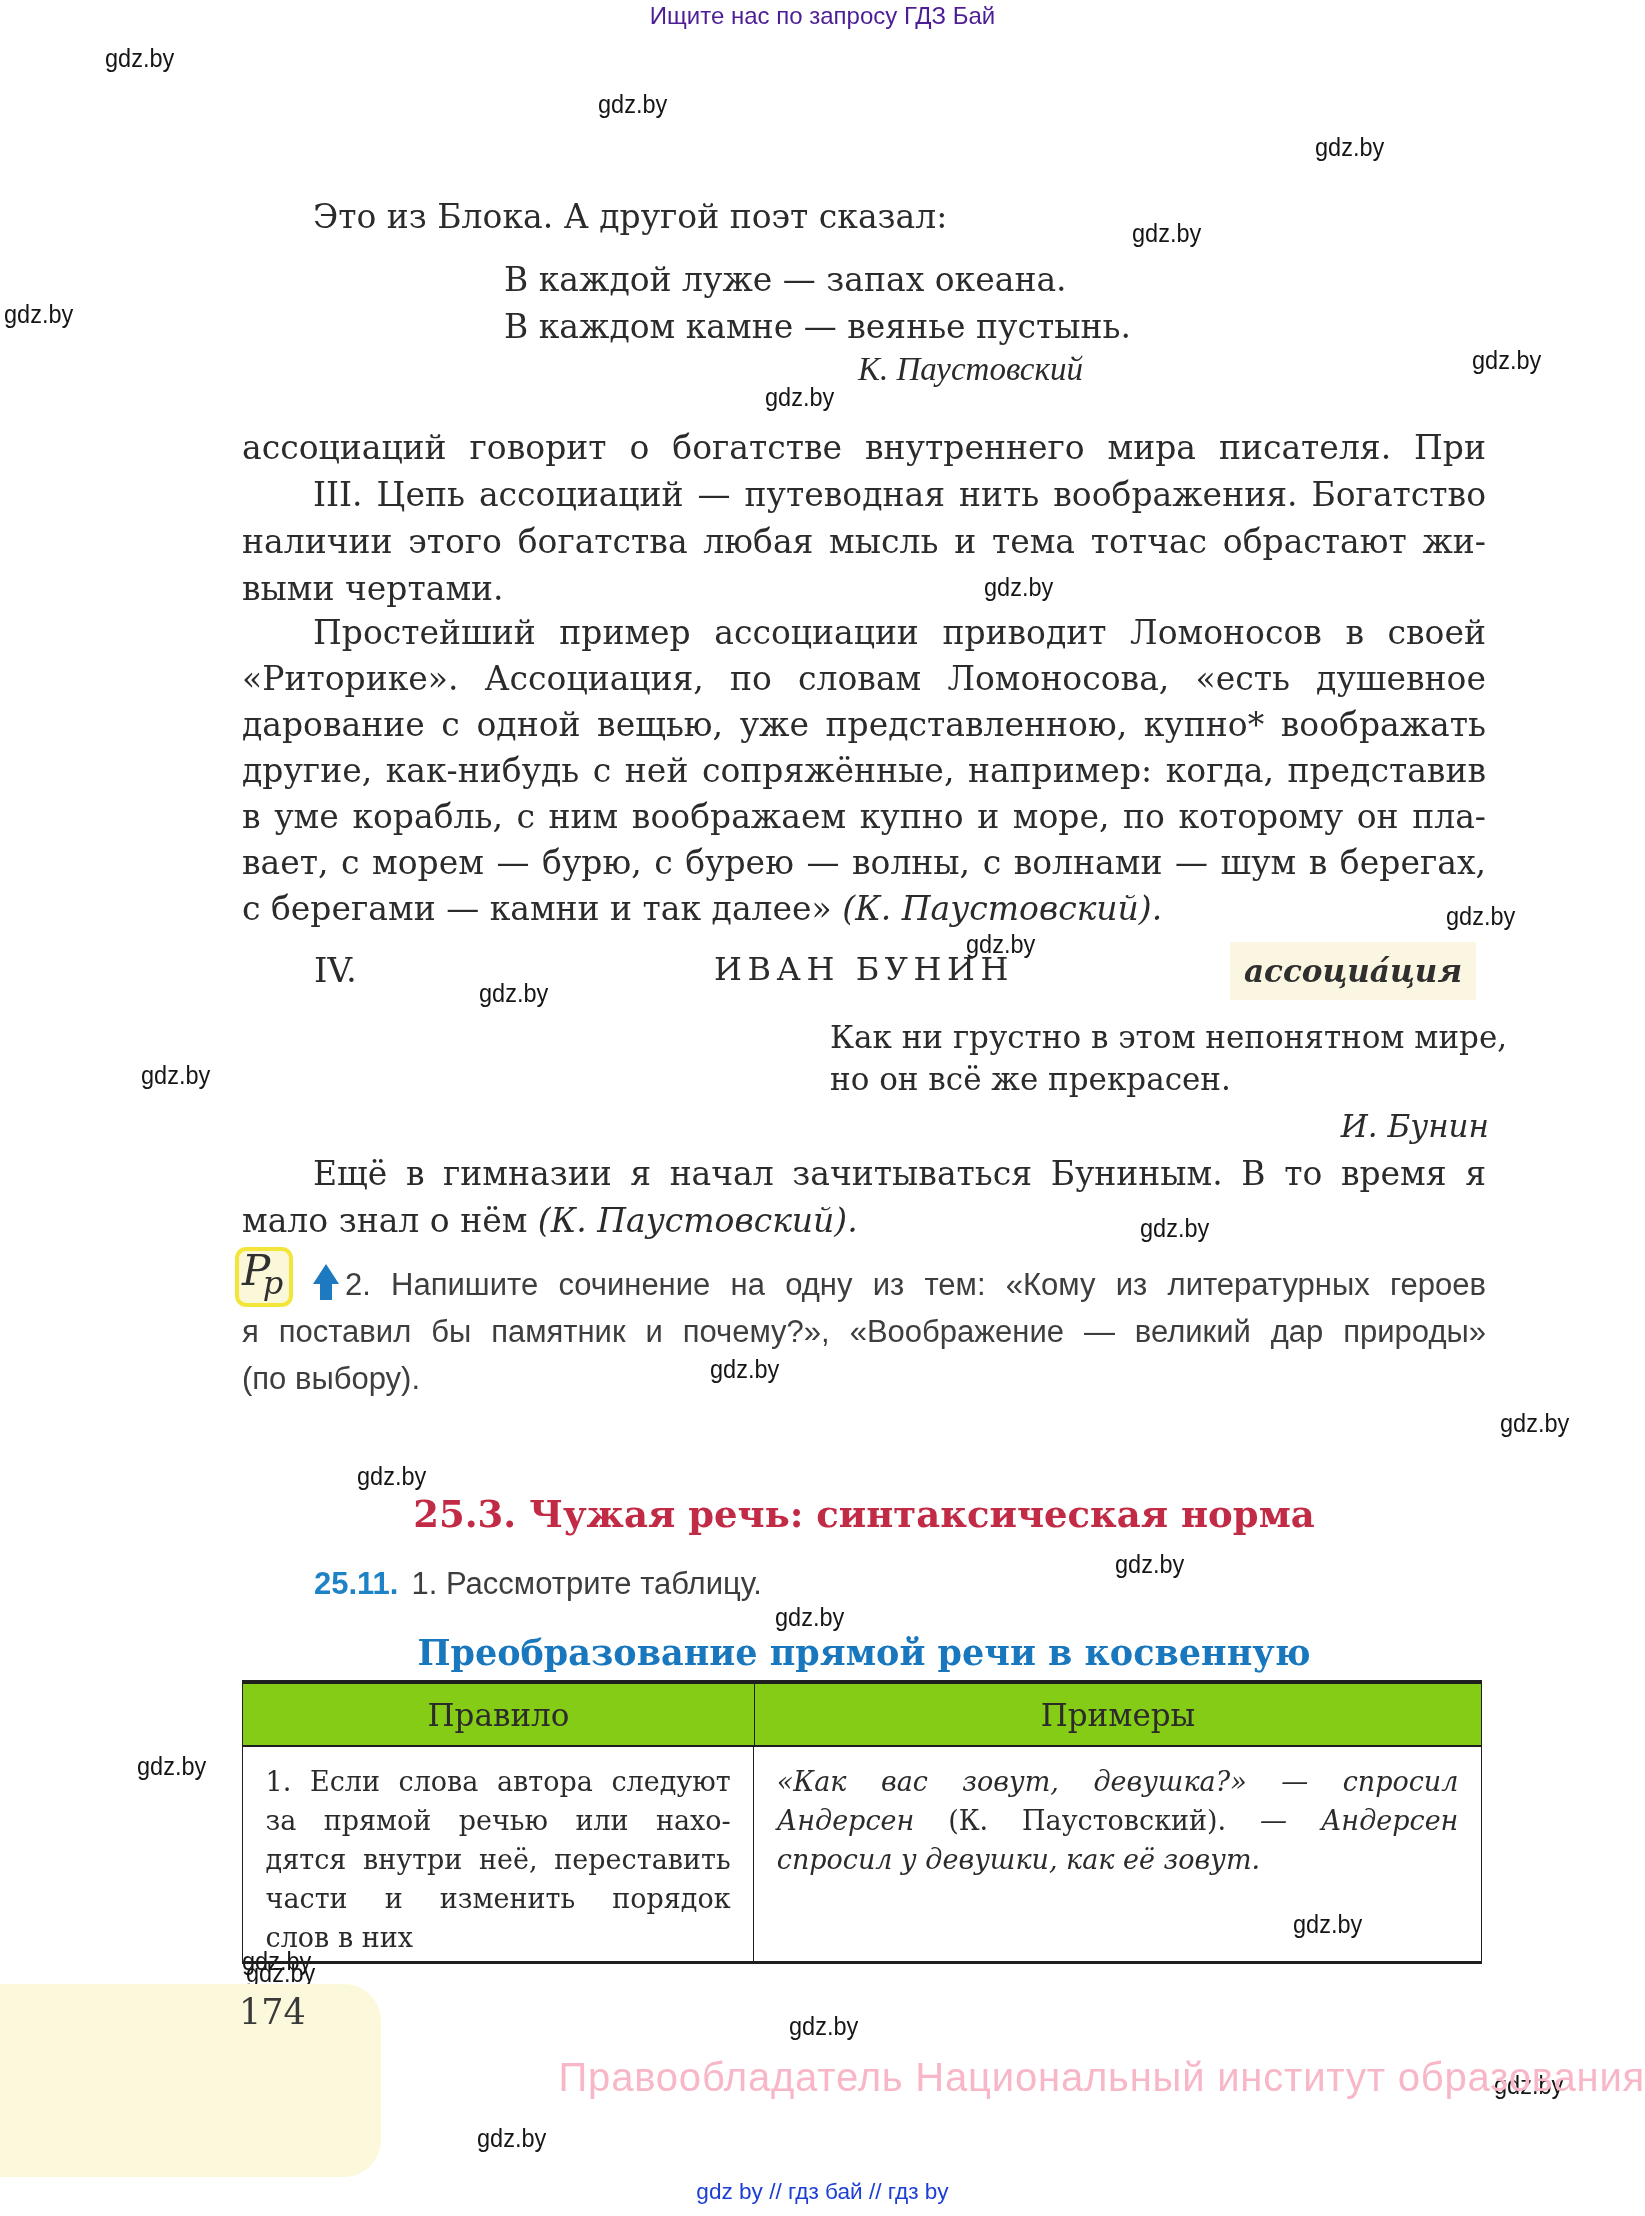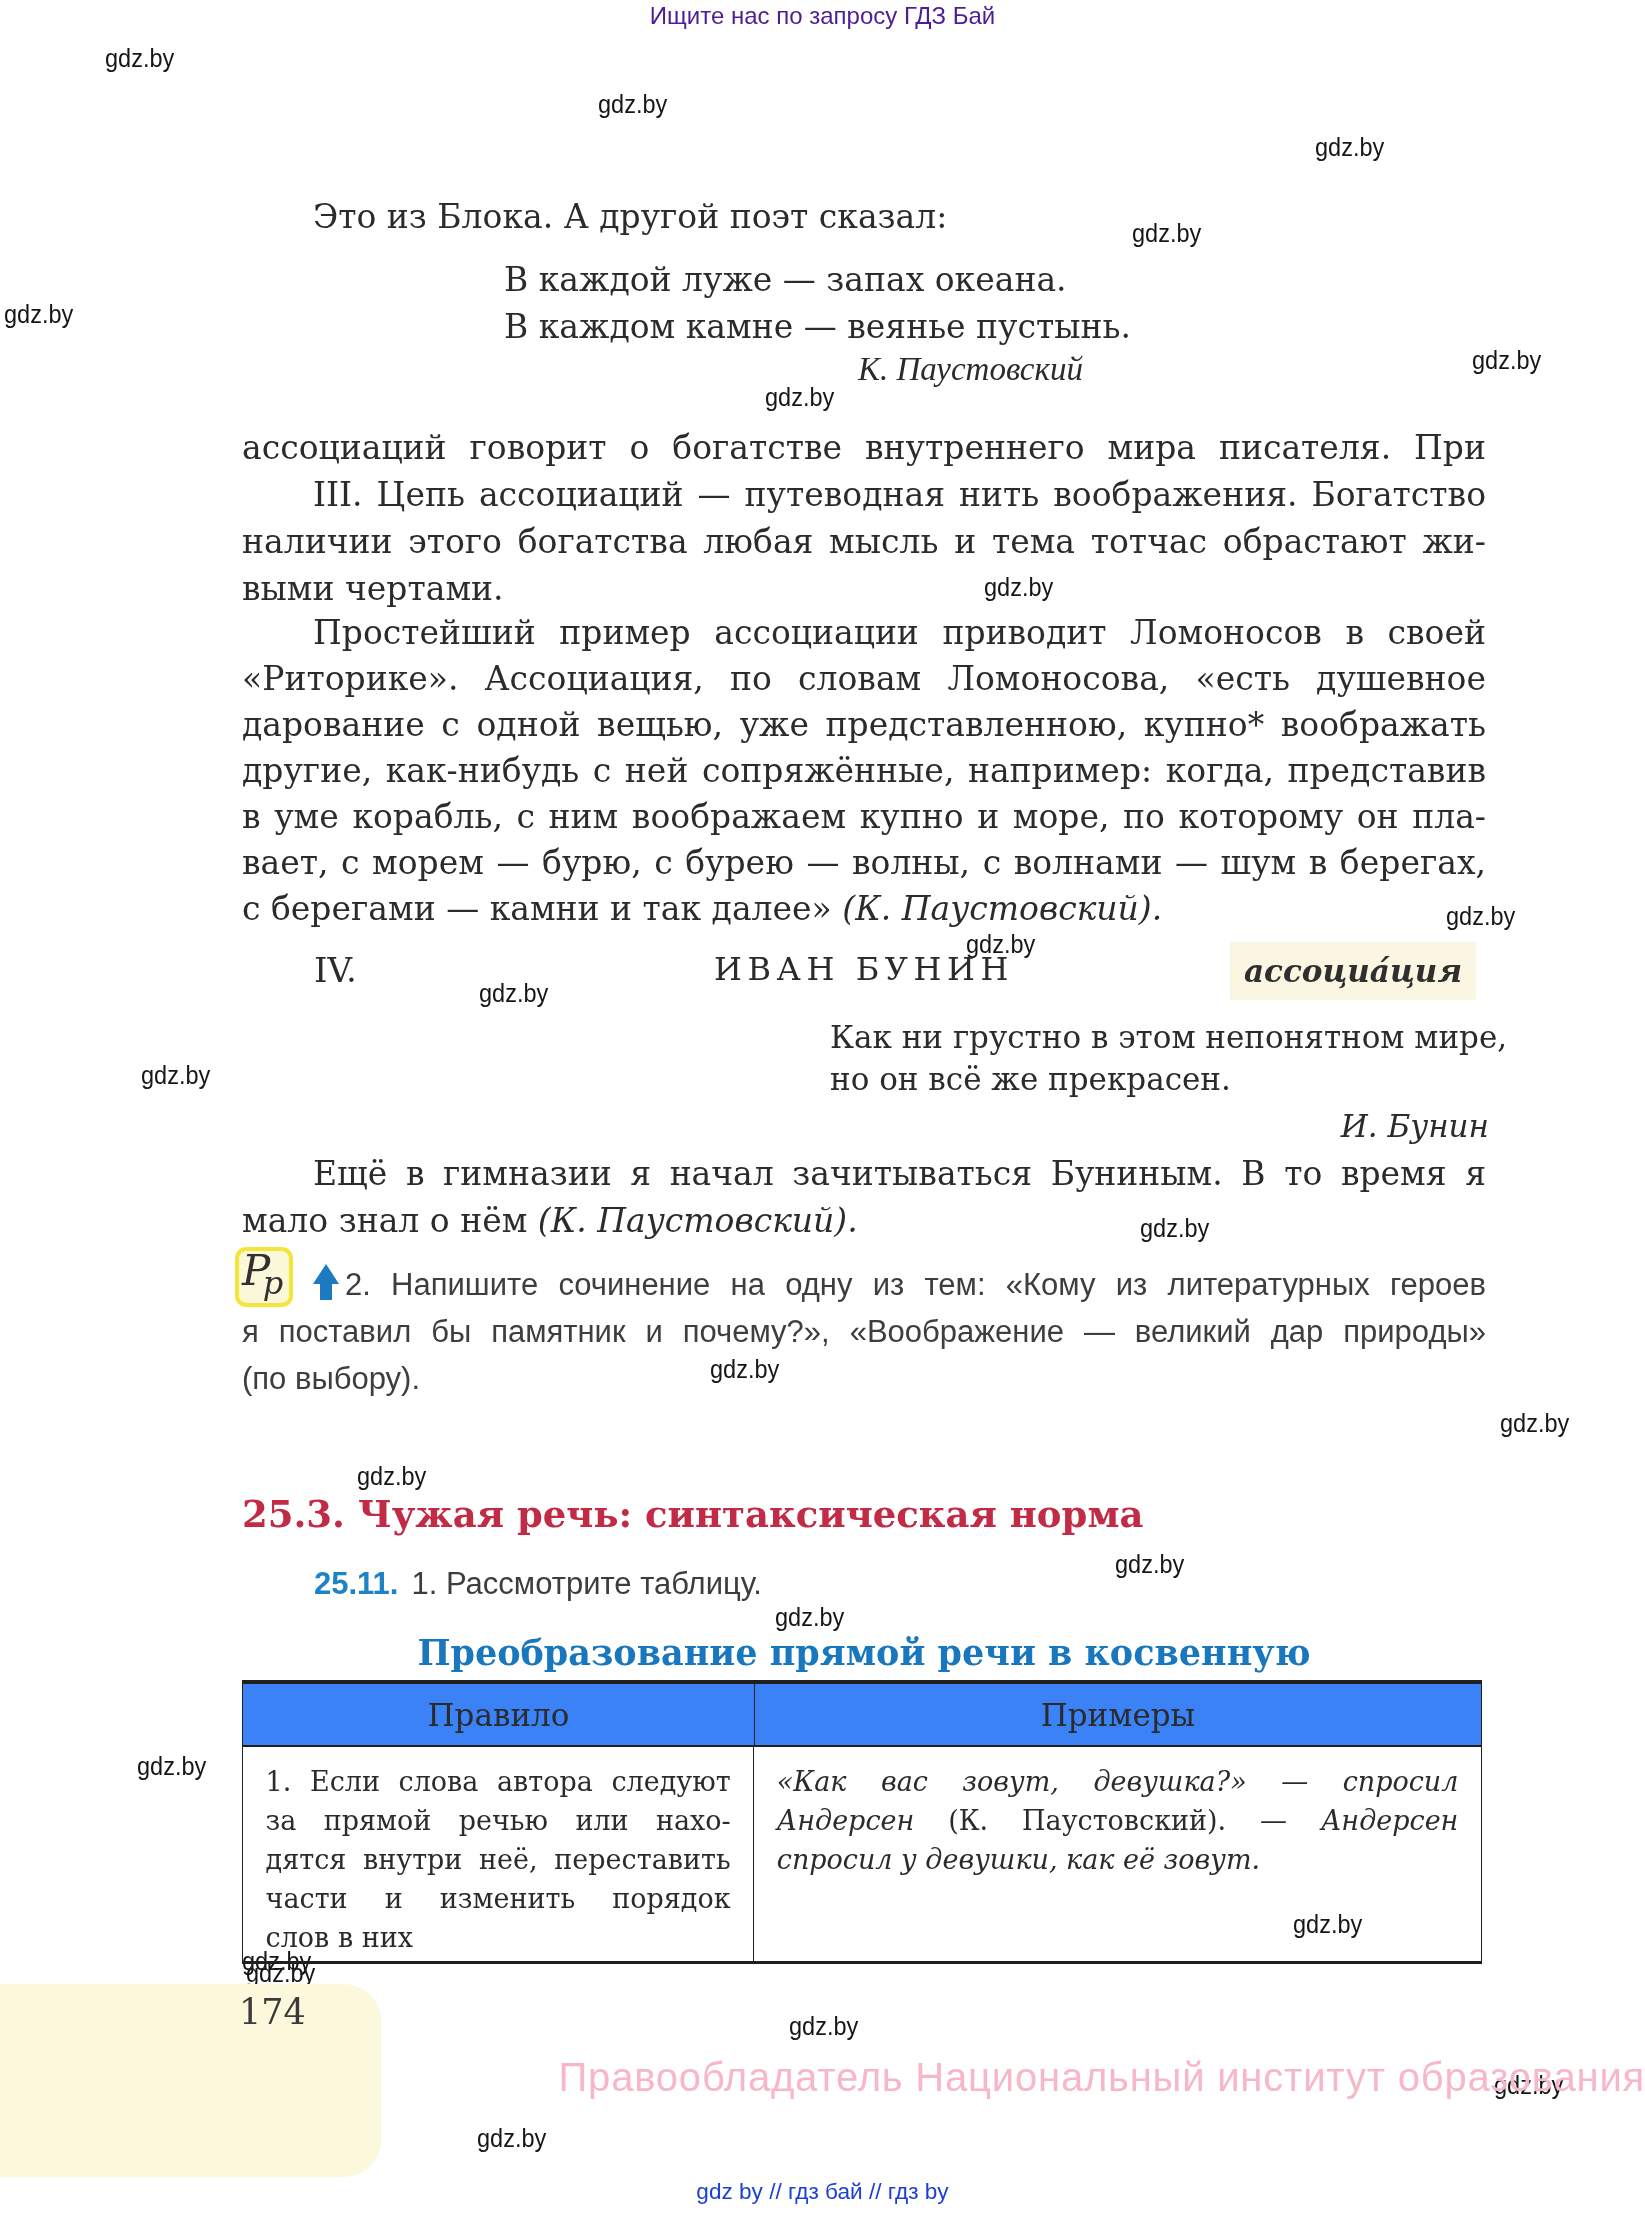--- a/index.html
+++ b/index.html
@@ -79,34 +79,34 @@
   .up-arrow{
     position:absolute;left:71px;top:3.2px;width:0;height:0;
     border-left:13px solid transparent;border-right:13px solid transparent;
     border-bottom:20px solid #1d79c0;
   }
   .up-arrow::after{
     content:"";position:absolute;left:-5.6px;top:19.3px;width:11.3px;height:17px;background:#1d79c0;
   }
 
   .section-heading{
-    top:1492px;font-size:37px;font-weight:bold;color:#c22b45;white-space:nowrap;
+    top:1492px;text-align:center;font-size:37px;font-weight:bold;color:#c22b45;white-space:nowrap;
   }
   .task-line{top:1566px;left:72px;width:1172px;font-family:"Liberation Sans","DejaVu Sans",sans-serif;font-size:31px;color:#3d3d3d;white-space:nowrap;}
   .task-num{font-weight:bold;color:#1e82c6;margin-right:13px;}
 
   .table-title{top:1632px;text-align:center;font-size:35px;font-weight:bold;color:#1977bd;white-space:nowrap;}
 
   
   .rtable{
     position:absolute;left:0;top:1680px;width:1238px;
     border-top:4.8px solid #1f1f1f;border-bottom:3.2px solid #1f1f1f;
     border-left:1.6px solid #1f1f1f;border-right:1.6px solid #1f1f1f;
   }
-  .thead{display:flex;background:#3b82f6;border-bottom:2.4px solid #1f1f1f;}
+  .thead{display:flex;background:#84cc16;border-bottom:2.4px solid #1f1f1f;}
   .th{height:61px;display:flex;align-items:center;justify-content:center;font-size:31px;}
   .th.c1{width:511px;border-right:1.6px solid #1f1f1f;}
   .th.c2{flex:1;}
   .tbody{display:flex;}
   .td{padding:14.5px 22.6px 0 22.6px;height:199px;}
   .td.c1{width:465px;border-right:1.6px solid #1f1f1f;}
   .td.c2{flex:1;}
   .cell-line{font-size:27px;line-height:39px;white-space:nowrap;text-align:justify;text-align-last:justify;}
   .cell-line.last{text-align-last:left;}
   .td.c2 .cell-line{font-style:italic;}

